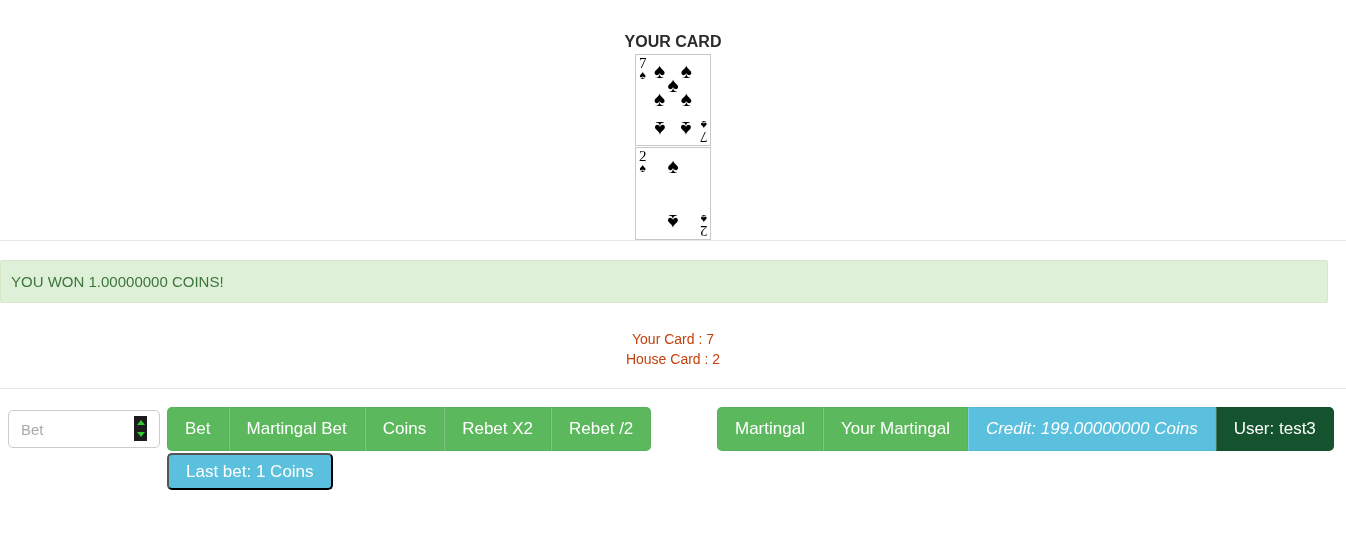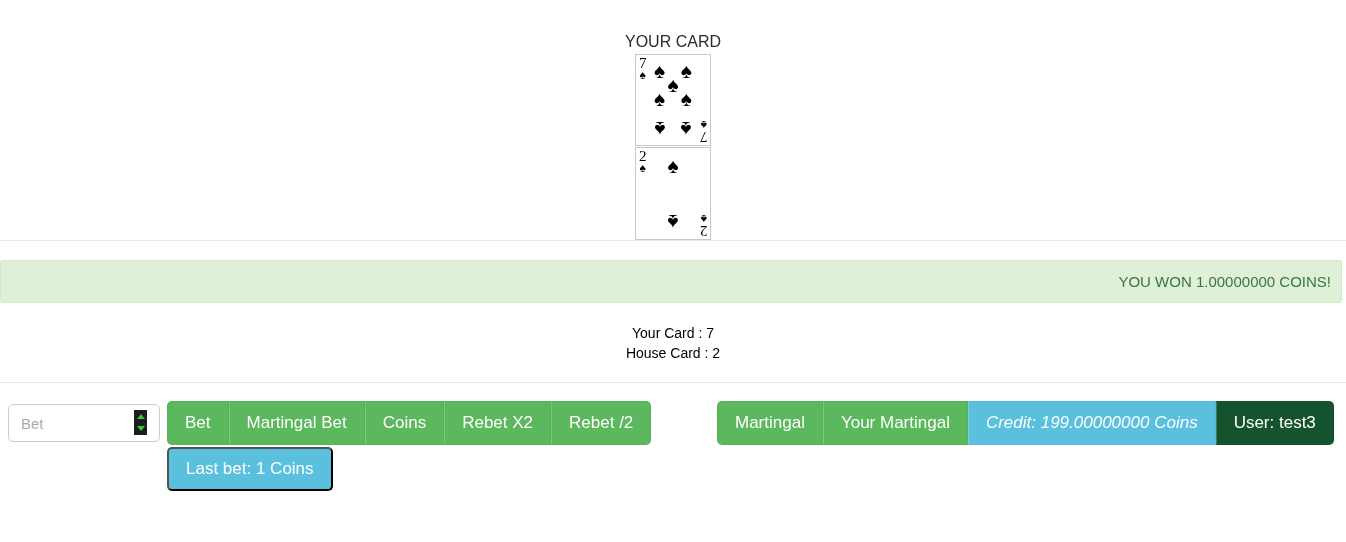--- a/index.html
+++ b/index.html
@@ -12,21 +12,21 @@
     overflow: hidden;
   }
 
   
   .cards-area { width: 100%; padding-top: 31px; }
   .card-label {
     text-align: center;
     font-size: 16px;
     line-height: 22px;
     color: #2b2b2b;
-    font-weight: 400;
+    font-weight: 700;
   }
   .card-wrap { display: flex; justify-content: center; }
   .playing-card {
     position: relative;
     width: 76px; height: 96px;
     border: 1px solid #c8c8c8;
     background: #ffffff;
     margin-top: 1px;
   }
   .card-7 { height: 92px; }
@@ -74,38 +74,38 @@
   .divider {
     width: 100%;
     height: 1px;
     background: #e9e9e9;
     border: 0;
     margin: 0;
   }
 
   
   .alert {
-    margin: 19px 4px 0 0;
+    margin: 19px 18px 0 0;
     padding: 13px 10px;
     background: #dff0d8;
     color: #3c763d;
     border: 1px solid #d6e9c6;
     border-radius: 2px;
-    text-align: right;
+    text-align: left;
     font-size: 15px;
     line-height: 1;
   }
 
   
   .results {
     text-align: center;
-    margin-top: 20px;
+    margin-top: 26px;
     font-size: 14px;
     line-height: 20px;
-    color: #000000;
+    color: #c2410c;
   }
 
   
   .controls {
     position: relative;
     margin-top: 18px;
     height: 108px;
   }
   .bet-input-wrap {
     position: absolute;
@@ -174,21 +174,21 @@
   .btn:last-child {
     border-top-right-radius: 5px;
     border-bottom-right-radius: 5px;
   }
   .btn.info { background: #5bc0de; border-left-color: rgba(255,255,255,0.22); font-style: italic; }
   .btn.danger { background: #14532d; border-left-color: rgba(255,255,255,0.22); text-align: center; }
 
   .last-bet {
     position: absolute;
     left: 167px; top: 46px;
-    height: 44px;
+    height: 37px;
     padding: 0 17px;
     display: flex;
     align-items: center;
     justify-content: center;
     font-size: 17px;
     color: #ffffff;
     background: #5bc0de;
     border-radius: 5px;
     cursor: pointer;
     white-space: nowrap;

